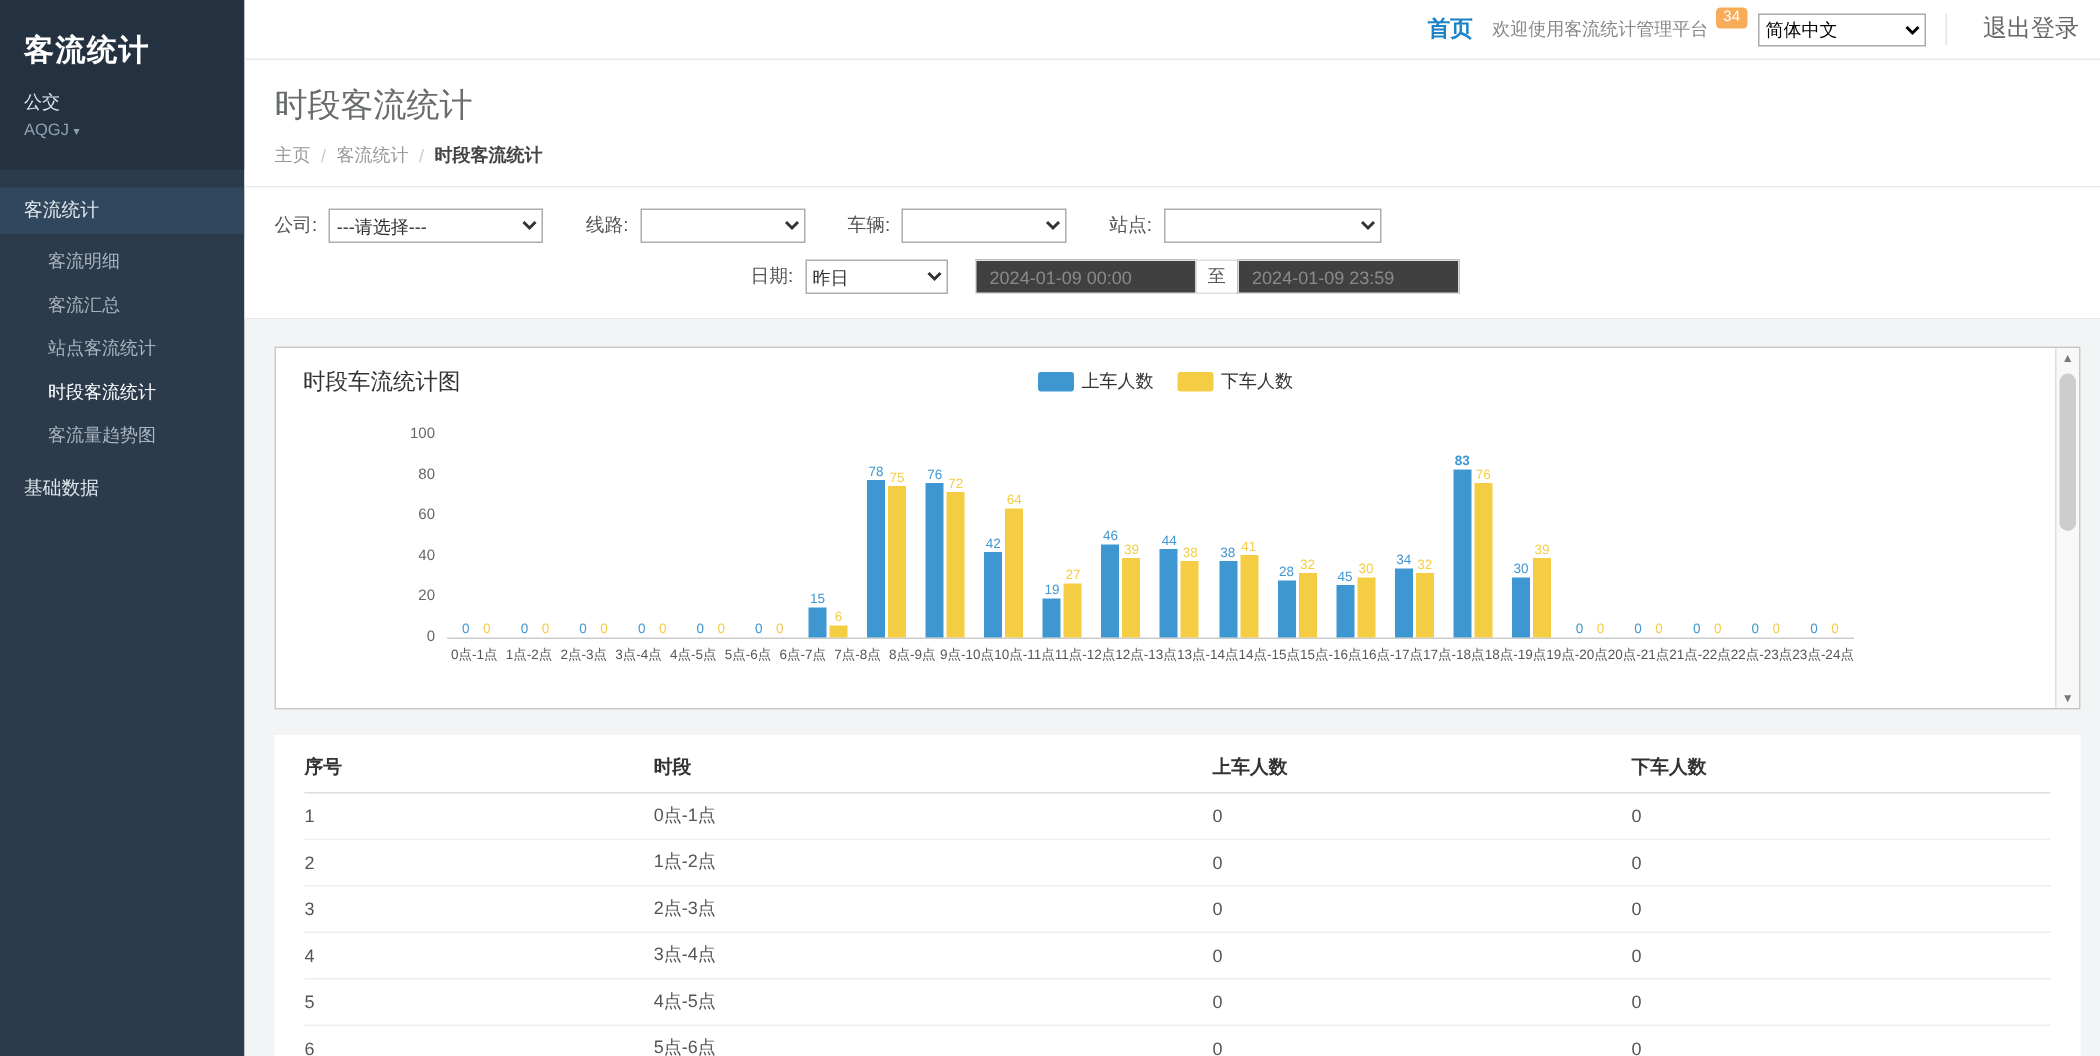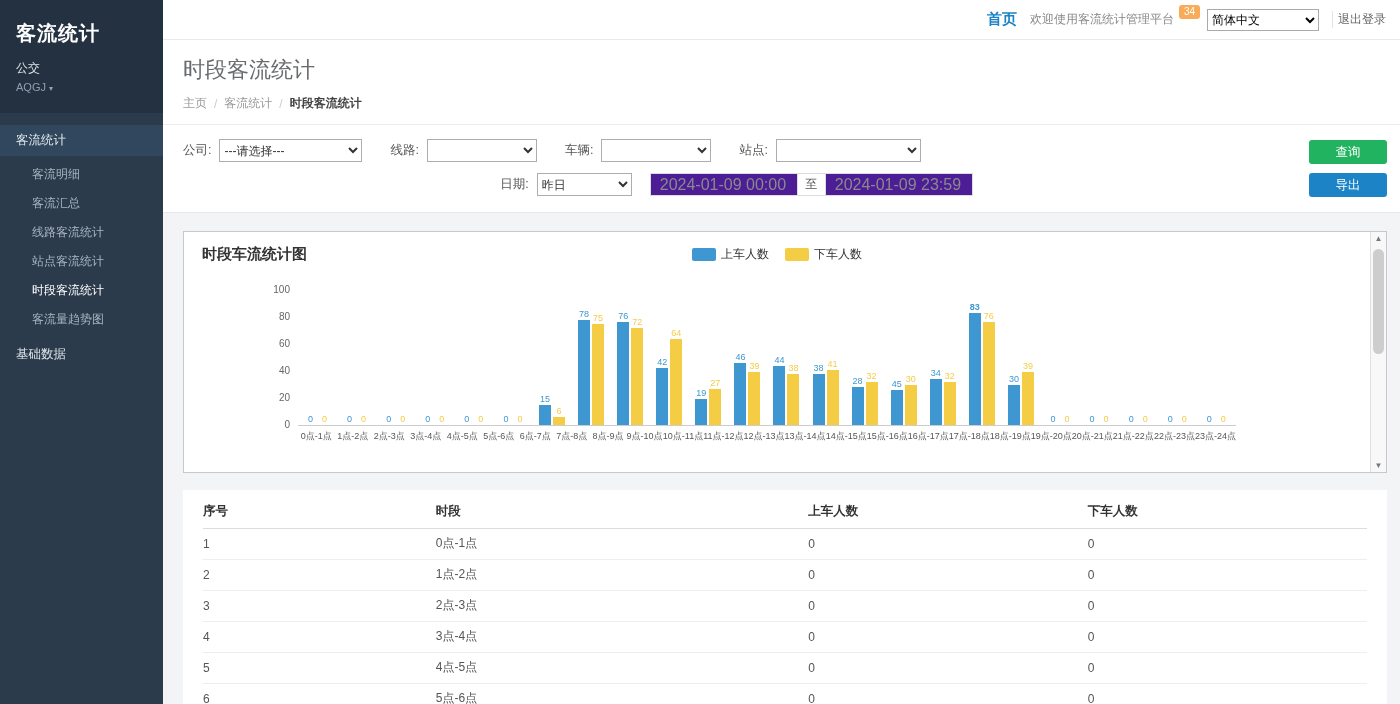--- a/index.html
+++ b/index.html
@@ -26,55 +26,55 @@
   
   .main { flex: 1; display: flex; flex-direction: column; background: #f3f4f6; overflow: hidden; }
 
   .topbar { height: 40px; flex-shrink: 0; background: #fff; border-bottom: 1px solid #e7eaec;
             display: flex; align-items: center; justify-content: flex-end; gap: 13px; padding: 0 14px; }
   .home-link { color: #1c84c6; font-size: 15px; font-weight: bold; cursor: pointer; text-decoration: none; }
   .welcome { color: #888; font-size: 12px; }
   .notif-badge { background: #f8ac59; color: #fff; font-size: 10px; line-height: 12px; padding: 1px 5px;
                  border-radius: 3px; transform: translateY(-8px); margin: 0 -6px 0 -8px; }
   .lang-select { height: 22px; font-size: 12px; min-width: 112px; border: 1px solid #aaa; background: #fff; }
-  .logout { color: #666; font-size: 12px; border-left: 1px solid #e3e3e3; padding-left: 5px; cursor: pointer; }
+  .logout { color: #666; font-size: 16px; border-left: 1px solid #e3e3e3; padding-left: 24px; cursor: pointer; }
 
   .page-head { background: #fff; padding: 15px 20px 12px; border-bottom: 1px solid #ececec; flex-shrink: 0; }
   .page-title { color: #696c6e; font-size: 22px; font-weight: 400; }
   .breadcrumb { margin-top: 10px; font-size: 12px; display: flex; align-items: center; gap: 7px; }
   .crumb { color: #999; cursor: pointer; }
   .crumb:last-child { color: #444; font-weight: bold; cursor: default; }
   .crumb-sep { color: #ccc; }
 
   
   .filter-panel { background: #fff; border-bottom: 1px solid #e7eaec; padding: 14px 110px 16px 20px; position: relative; flex-shrink: 0; }
   .filter-row { display: flex; align-items: center; gap: 8px; }
   .filter-row + .filter-row { margin-top: 11px; justify-content: center; }
   .f-label { font-size: 12.5px; color: #555; }
   select.f-select { height: 23px; font-size: 12px; border: 1px solid #adadad; background: #fff; color: #333; }
   .w-company { width: 143px; margin-right: 20px; }
   .w-line    { width: 110px; margin-right: 20px; }
   .w-vehicle { width: 110px; margin-right: 20px; }
   .w-station { width: 145px; }
   .w-preset  { width: 95px;  margin-right: 10px; }
   .range-group { display: flex; align-items: center; }
-  .date-input { height: 23px; width: 148px; background: #4c1d95; border: 1px solid #ddd; font-size: 16px;
+  .date-input { height: 23px; width: 148px; background: #404040; border: 1px solid #ddd; font-size: 12px;
                 color: #8a8a8a; padding: 0 9px; }
   .date-sep { height: 23px; min-width: 29px; background: #fff; border: 1px solid #ddd; margin: 0 -1px;
               display: flex; align-items: center; justify-content: center; font-size: 12px; color: #555; }
   .btn-col { position: absolute; right: 13px; top: 15px; display: flex; flex-direction: column; gap: 9px; }
   .btn { width: 78px; height: 24px; border: none; border-radius: 3px; color: #fff; font-size: 12.5px; cursor: pointer; }
   .btn-search { background: #21b35f; }
   .btn-export { background: #1c84c6; }
 
   
   .content { flex: 1; padding: 18px 13px 0 20px; overflow: hidden; }
 
   .chart-card { background: #fff; border: 1px solid #c8c8c8; height: 242px; position: relative; padding: 8px 30px 0 14px; }
-  .chart-title { position: absolute; left: 18px; top: 13px; font-size: 15px; font-weight: bold; color: #333; text-align: right; }
+  .chart-title { position: absolute; left: 18px; top: 13px; font-size: 15px; font-weight: normal; color: #333; text-align: right; }
   .legend { display: flex; justify-content: center; gap: 16px; padding-top: 6px; }
   .legend-item { display: flex; align-items: center; gap: 5px; font-size: 12px; color: #333; cursor: pointer; }
   .legend-swatch { width: 24px; height: 13px; border-radius: 2px; display: inline-block; }
   .plot-wrap { margin: 28px 120px 0 100px; }
   .plot { position: relative; height: 135px; border-bottom: 1px solid #ccc; display: flex; align-items: flex-end; }
   .bar-group { flex: 1; display: flex; justify-content: center; align-items: flex-end; gap: 2px; height: 100%; }
   .bar-col { display: flex; flex-direction: column; align-items: center; justify-content: flex-end; }
   .bar-label { font-size: 9px; line-height: 10px; margin-bottom: 1px; }
   .bar { width: 12px; }
   .y-tick { position: absolute; left: -42px; width: 34px; text-align: right; font-size: 10px; color: #666; }
@@ -105,21 +105,20 @@
       <div class="brand-user">
         <span>AQGJ</span>
         <span class="caret">▾</span>
       </div>
     </div>
     <nav class="menu">
       <div class="menu-header">客流统计</div>
       <div class="submenu" id="submenu">
           <div class="sub-item">客流明细</div>
           <div class="sub-item">客流汇总</div>
-          <div class="sub-item">线路客流统计</div>
           <div class="sub-item">站点客流统计</div>
           <div class="sub-item active">时段客流统计</div>
           <div class="sub-item">客流量趋势图</div>
         </div>
       <div class="menu-item">基础数据</div>
     </nav>
   </aside>
 
   <div class="main">
 
@@ -160,24 +159,20 @@
       <div class="filter-row">
         <span class="f-label">日期:</span>
         <select class="f-select w-preset">
           <option>昨日</option>
         </select>
         <div class="range-group">
           <input class="date-input" readonly="" value="2024-01-09 00:00" style="">
           <div class="date-sep">至</div>
           <input class="date-input" readonly="" value="2024-01-09 23:59" style="">
         </div>
-      </div>
-      <div class="btn-col">
-        <button class="btn btn-search">查询</button>
-        <button class="btn btn-export">导出</button>
       </div>
     </div>
 
     <div class="content">
 
       <div class="chart-card">
         <div class="chart-title">时段车流统计图</div>
         <div class="legend" id="legend">
             <div class="legend-item">
               <span class="legend-swatch" style="background: rgb(62, 151, 209);"></span>

